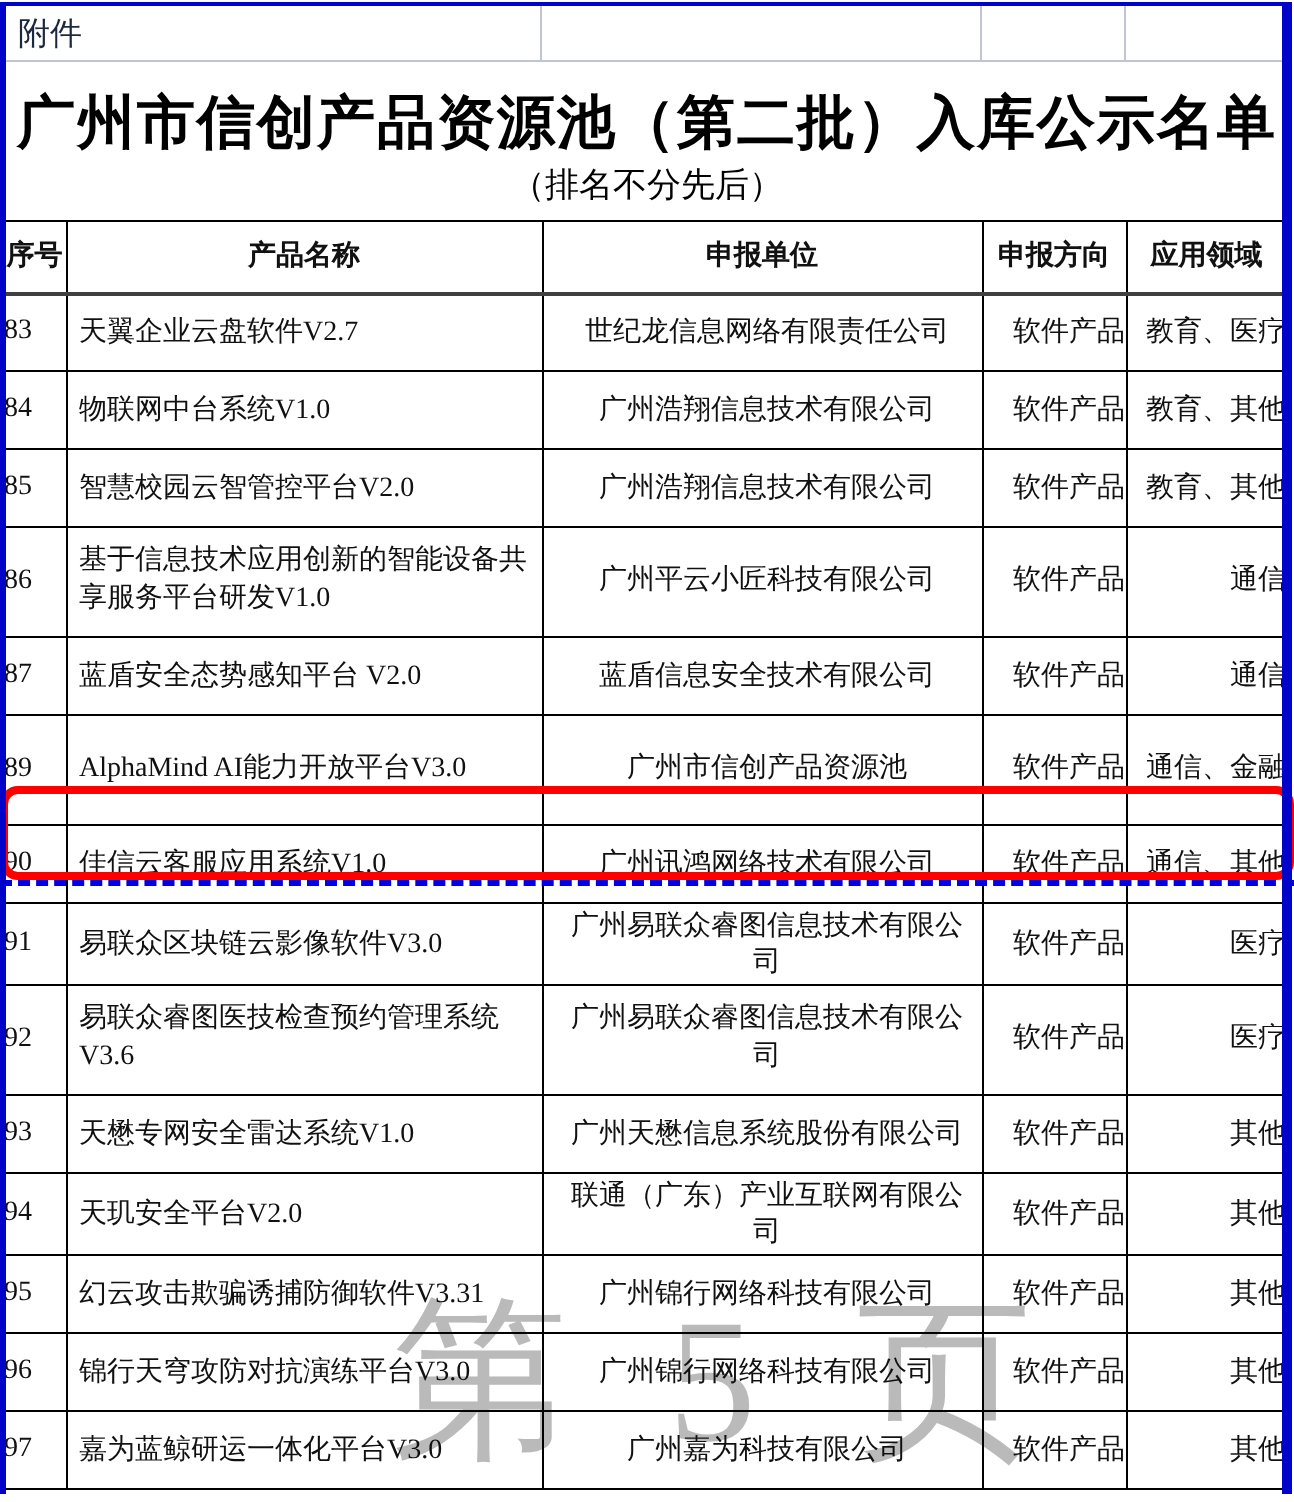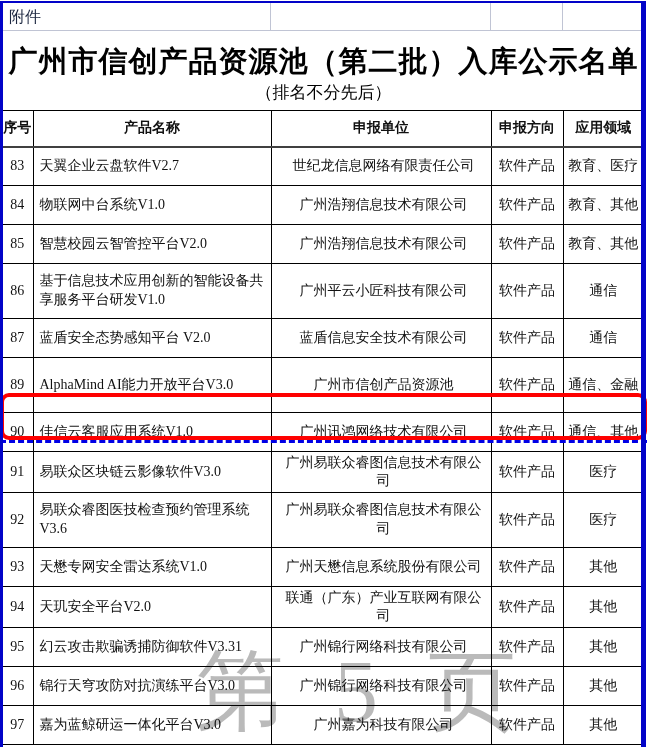--- a/index.html
+++ b/index.html
@@ -30,24 +30,24 @@
   
   table.list { position:absolute; left:2px; top:110px; width:641px; z-index:2;
                border-collapse:collapse; table-layout:fixed; background:transparent; }
   table.list th, table.list td { border:1px solid #000; font-size:14px; overflow:hidden;
                background:transparent; vertical-align:middle; }
   table.list th { font-weight:bold; text-align:center; border-bottom:2px solid #404040; height:36px; }
   table.list td { height:39px; }
   table.list tr.tall td { height:55px; line-height:1.35; }
   table.list td:first-child, table.list th:first-child { border-left:none; }
   table.list td:last-child, table.list th:last-child { border-right:none; }
-  td.c-no { text-align:center; font-size:15px; }
+  td.c-no { font-size:15px; }
   td.c-product { text-align:left; padding:2px 4px 2px 6px; }
   td.c-company { text-align:center; padding:2px 4px 2px 9px; }
-  td.c-direction, td.c-field { text-align:center; }
+  td.c-direction, td.c-field { text-align:right; }
 
   
   .highlight-box { position:absolute; left:0; top:393px; width:647px; height:47px;
                    border:4px solid #fe0000; border-radius:9px; z-index:6; pointer-events:none; }
   
   .pagebreak-line { position:absolute; left:0; top:440px; width:647px; height:0;
                     border-top:3px dashed #0000e6; z-index:5; pointer-events:none; }
 </style>
 </head>
 <body>

